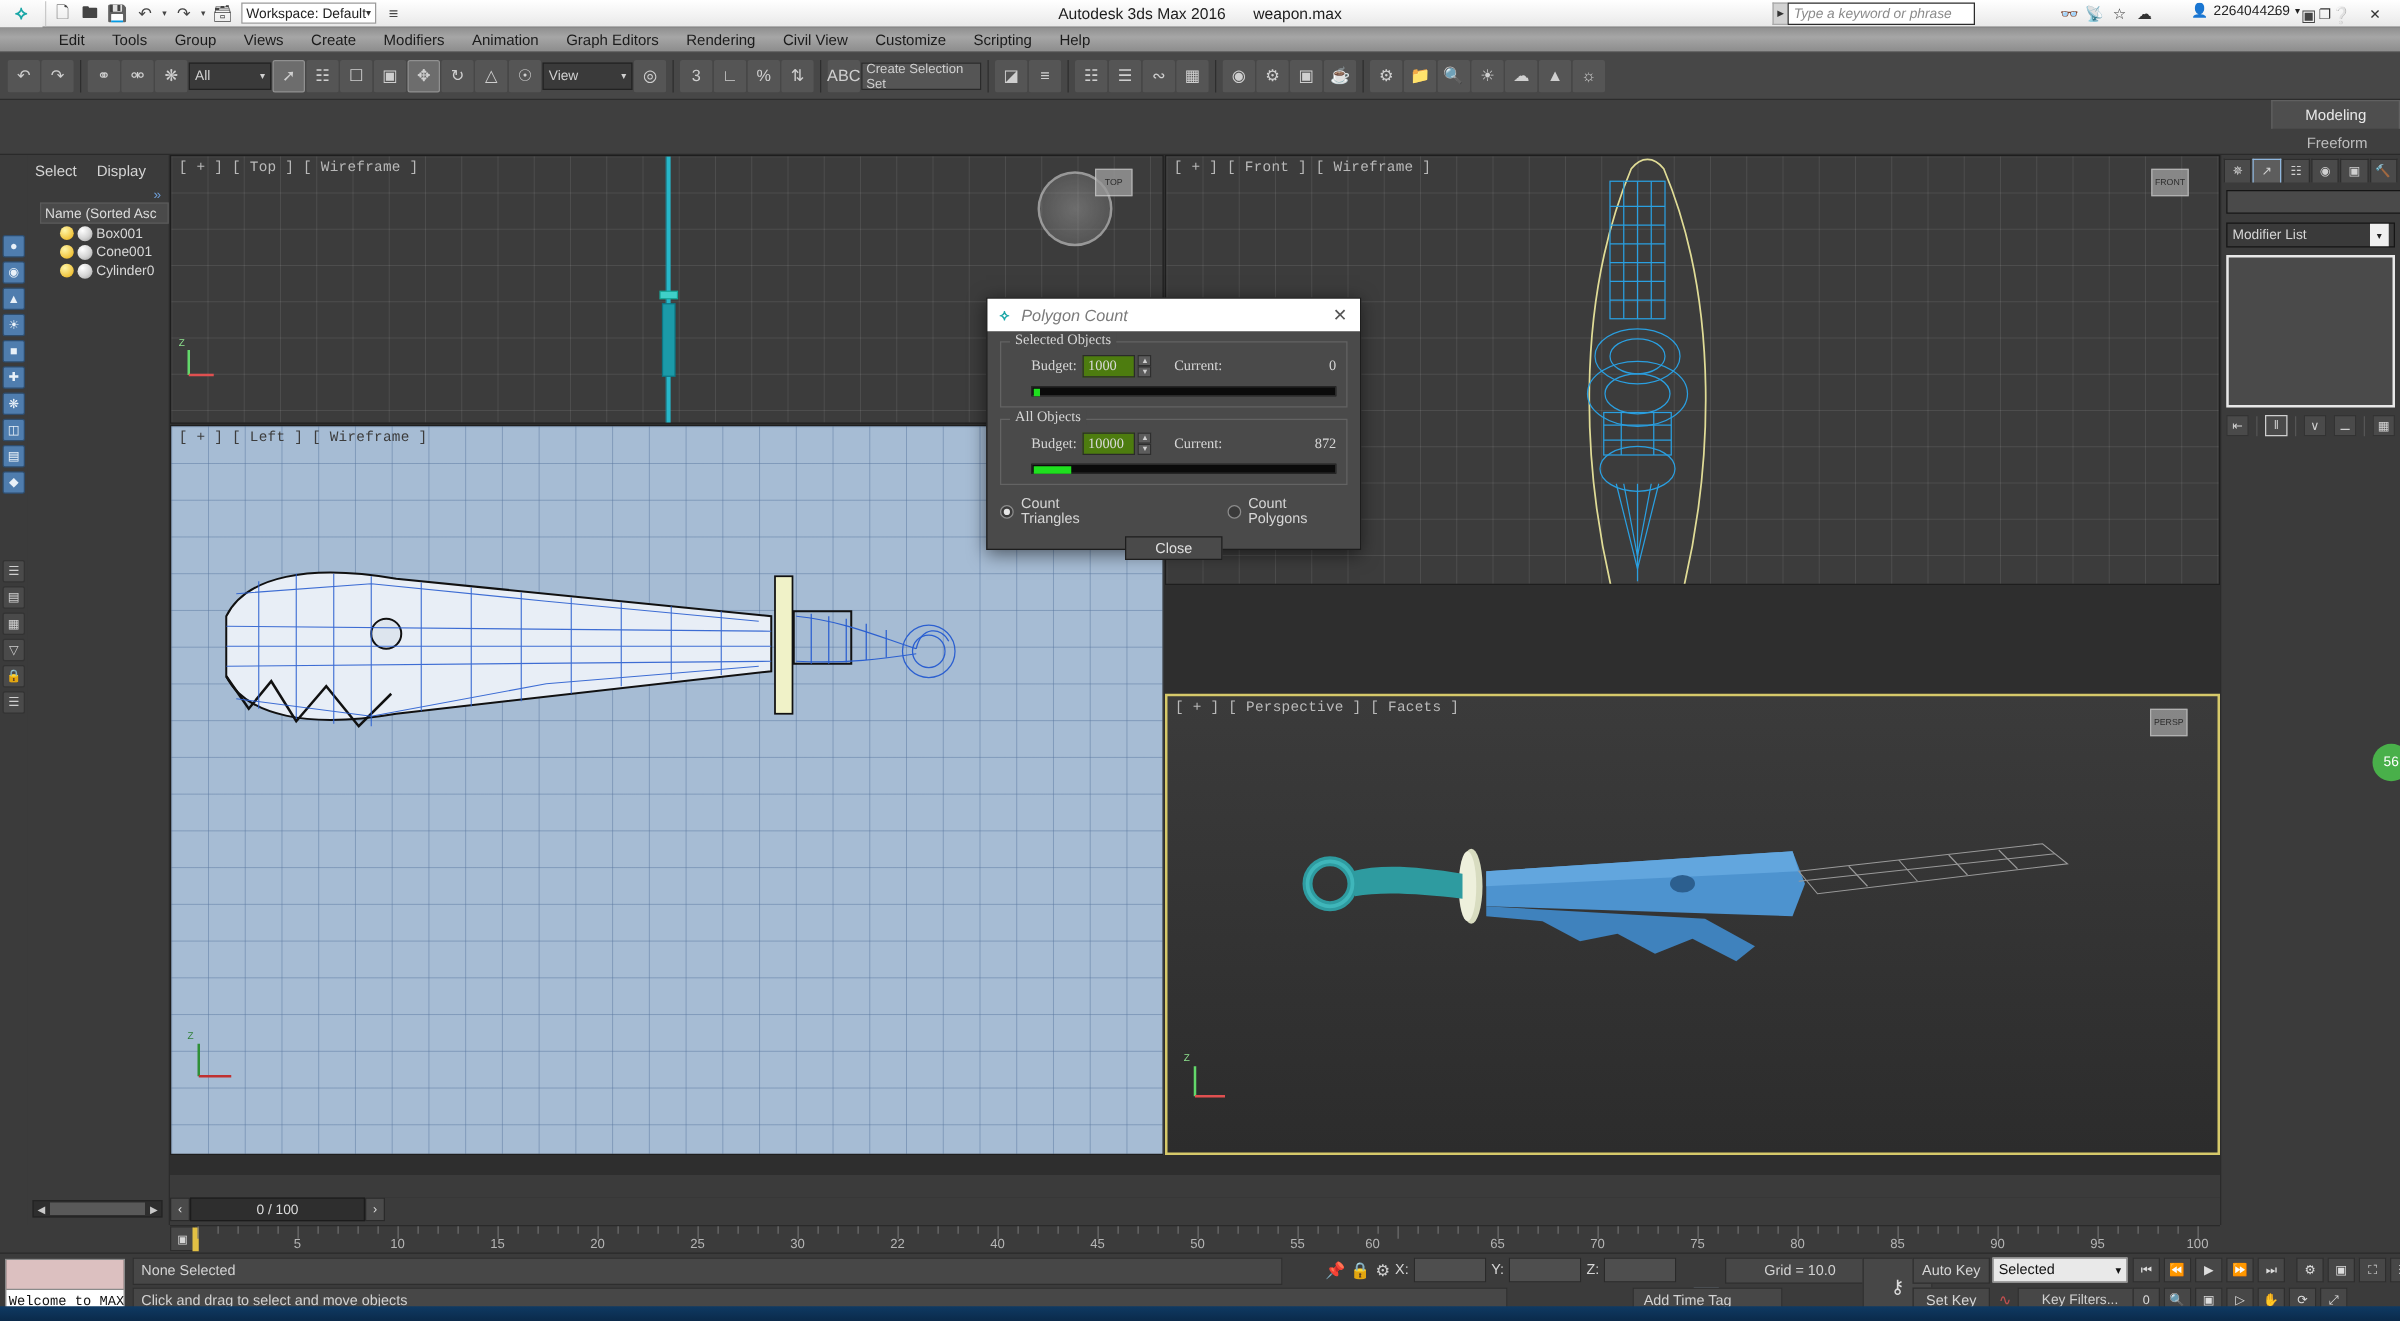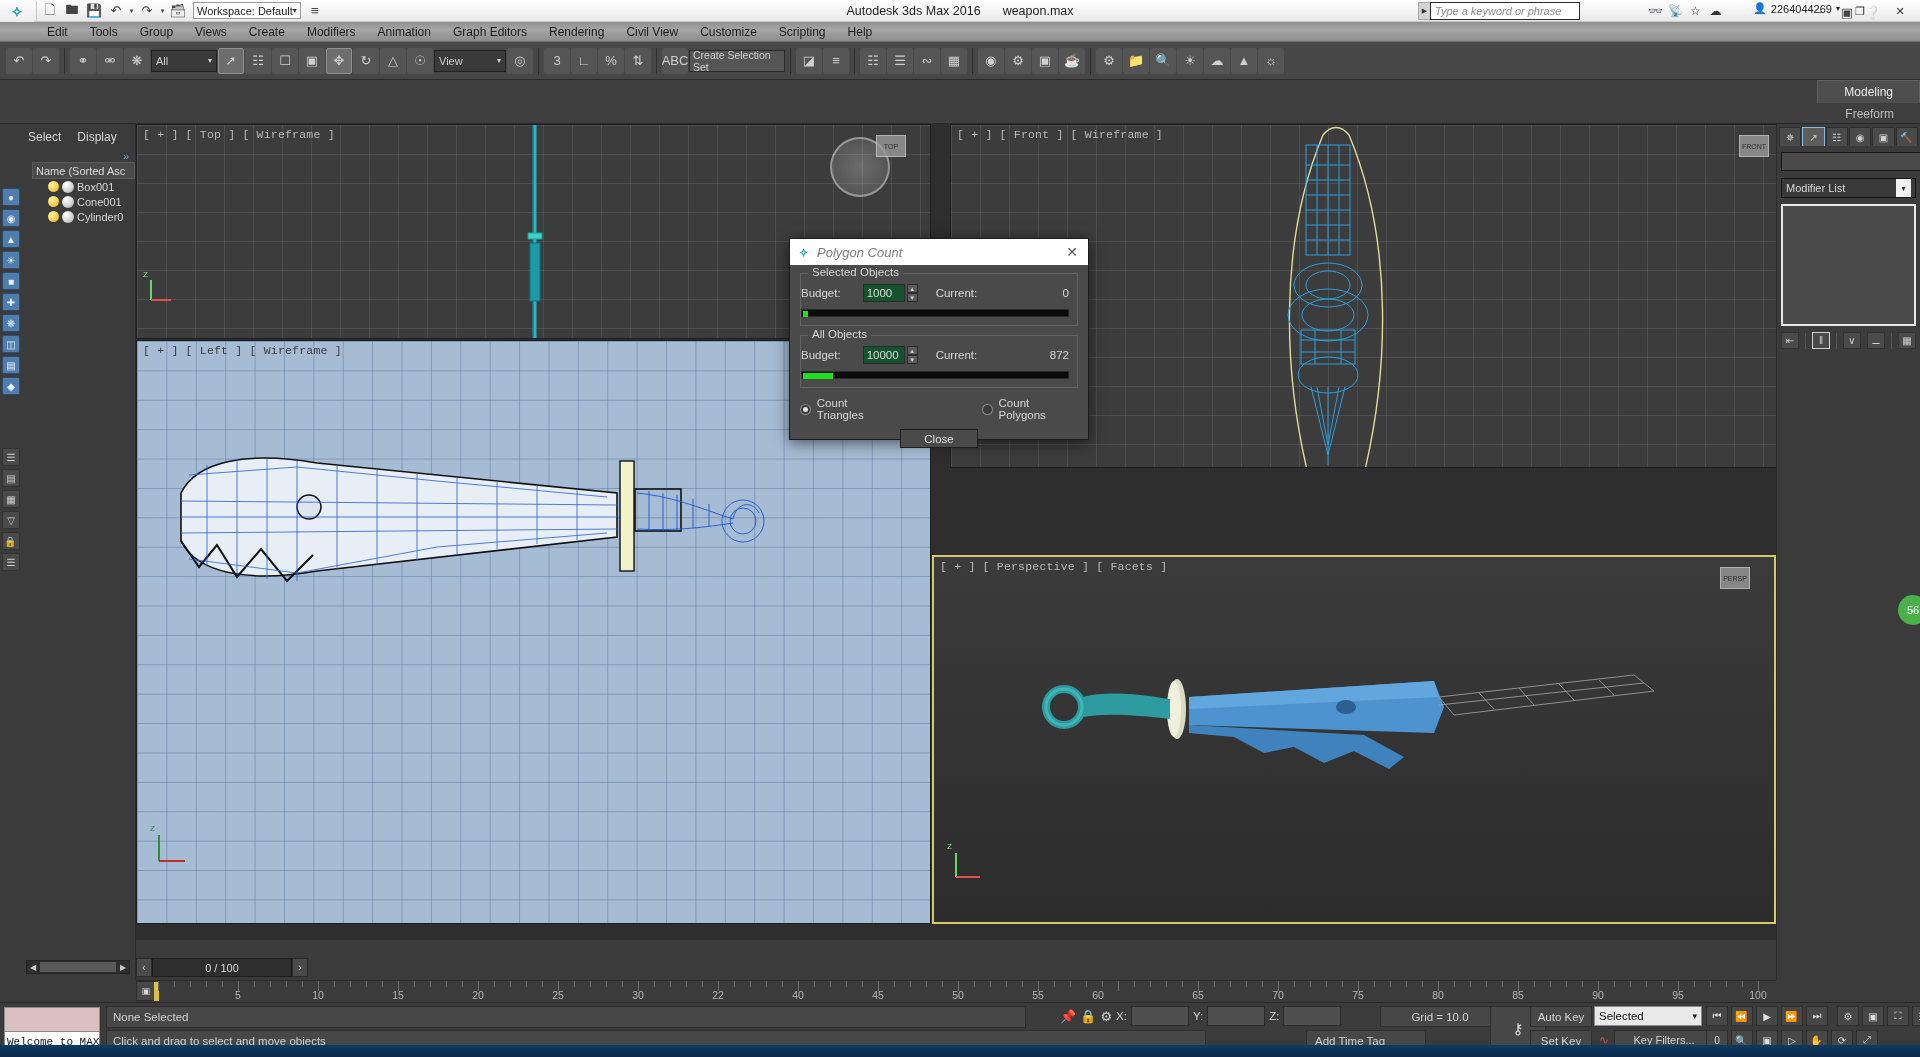--- a/index.html
+++ b/index.html
@@ -123,21 +123,21 @@
   .exp-hscroll .ar{width:12px;text-align:center;font-size:8px;color:#c8c8c8;}
   .exp-hscroll .thumb{flex:1;height:10px;background:#595959;margin:0 1px;}
 
   
   .viewports{position:absolute;left:136px;top:124px;width:1640px;height:856px;background:#2e2e2e;}
   .vp{position:absolute;background:#3c3c3c;overflow:hidden;border:1px solid #1e1e1e;}
   .vp-label{position:absolute;left:6px;top:3px;font-size:11.5px;color:#b9b9b9;
             font-family:"Liberation Mono",monospace;letter-spacing:0.2px;z-index:5;}
   .vp-top{left:0;top:0;width:795px;height:215px;}
   .vp-left{left:0;top:216px;width:795px;height:584px;background:#a6bcd4;}
-  .vp-front{left:814px;top:0;width:844px;height:344px;}
+  .vp-front{left:796px;top:0;width:844px;height:344px;}
   .vp-persp{left:796px;top:431px;width:844px;height:369px;border:2px solid #d6c96a;}
   .grid-dark{
     background-image:
       linear-gradient(to right, rgba(255,255,255,.085) 1px, transparent 1px),
       linear-gradient(to bottom, rgba(255,255,255,.085) 1px, transparent 1px);
     background-size:29px 29px;
   }
   .grid-light{
     background-image:
       linear-gradient(to right, rgba(90,120,160,.5) 1px, transparent 1px),
@@ -233,27 +233,27 @@
 
   
   .pcdlg{position:absolute;left:789px;top:238px;width:300px;height:202px;
      background:#4a4a4a;border:1px solid #1d1d1d;box-shadow:0 3px 14px rgba(0,0,0,.55);z-index:50;}
   .pc-title{height:26px;background:#ffffff;display:flex;align-items:center;padding:0 6px;}
   .pc-title .icon{width:15px;height:15px;display:flex;align-items:center;justify-content:center;
      color:#1aa7a7;font-size:12px;font-weight:bold;}
   .pc-title .txt{margin-left:6px;font-size:13px;color:#7b7b7b;font-style:italic;}
   .pc-title .x{margin-left:auto;font-size:14px;color:#555;padding:0 4px;}
   .pc-body{padding:8px 10px 0 10px;}
-  .pc-group{border:1px solid #636363;padding:10px 8px 8px 0;margin-bottom:9px;position:relative;}
+  .pc-group{border:1px solid #636363;padding:10px 8px 8px 24px;margin-bottom:9px;position:relative;font-family:Liberation Serif, serif;}
   .pc-group > .gl{position:absolute;left:7px;top:-8px;background:#4a4a4a;padding:0 4px;
      font-size:11.5px;color:#d6d6d6;}
   .pc-row{display:flex;align-items:center;}
   .pc-lbl{font-size:11.5px;color:#d6d6d6;}
-  .pc-input{width:42px;height:18px;background:#14532d;border:1px solid #2a2a2a;
-     color:#dadada;font-size:11.5px;display:flex;align-items:center;padding-left:3px;margin-left:22px;}
+  .pc-input{width:42px;height:18px;background:#4d7c0f;border:1px solid #2a2a2a;
+     color:#dadada;font-size:11.5px;display:flex;align-items:center;padding-left:3px;margin-left:5px;}
   .pc-spin{width:11px;height:18px;margin-left:2px;display:flex;flex-direction:column;}
   .pc-spin div{flex:1;background:#5c5c5c;border:1px solid #2e2e2e;font-size:6px;color:#d0d0d0;
      display:flex;align-items:center;justify-content:center;line-height:1;}
   .pc-cur{margin-left:18px;font-size:11.5px;color:#d6d6d6;}
   .pc-val{margin-left:auto;font-size:11.5px;color:#d6d6d6;}
   .pc-bar{margin-top:7px;height:8px;background:#0b0b0b;border:1px solid #2a2a2a;position:relative;}
   .pc-bar i{position:absolute;left:1px;top:1px;height:6px;background:#1fe01f;display:block;}
   .pc-radios{display:flex;align-items:center;margin-top:4px;}
   .radio{width:11px;height:11px;border-radius:50%;background:#3a3a3a;border:1px solid #8c8c8c;
      display:flex;align-items:center;justify-content:center;}

